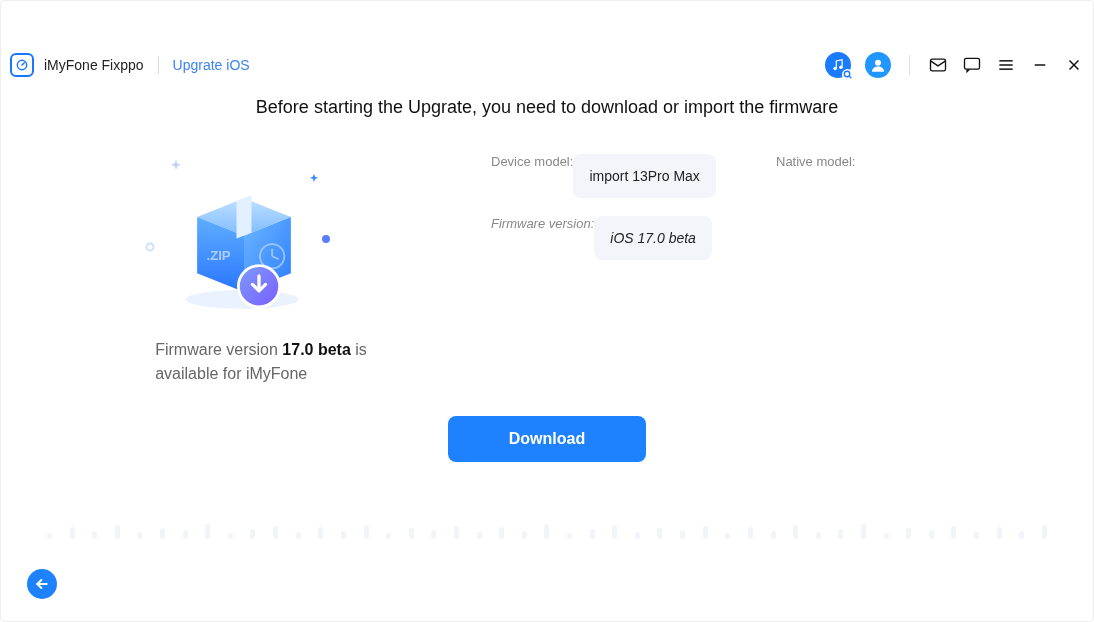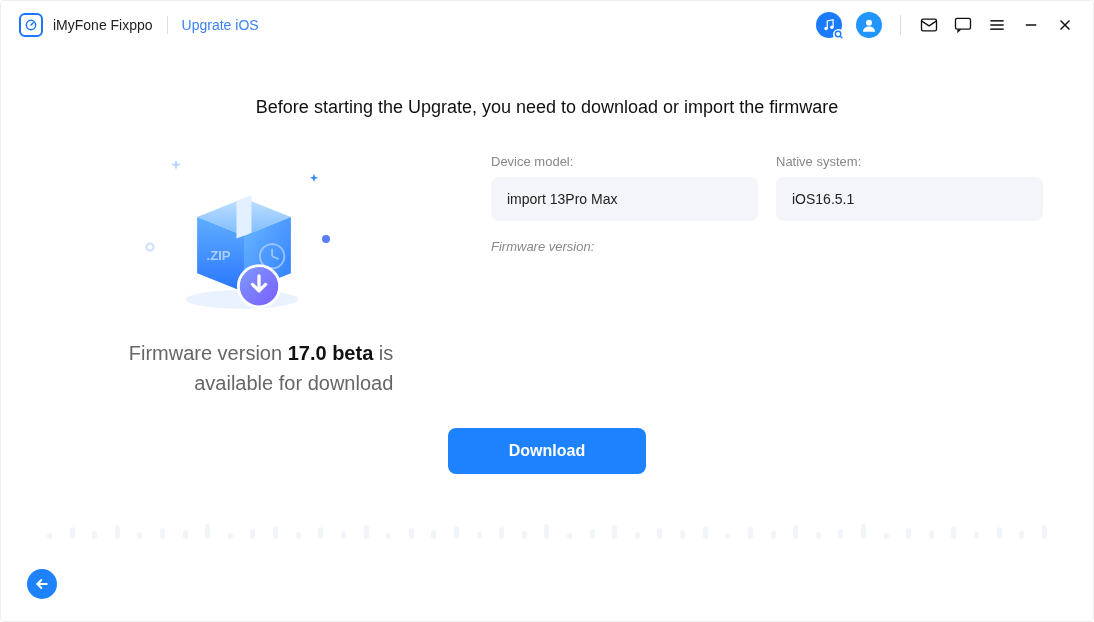--- a/index.html
+++ b/index.html
@@ -17,21 +17,22 @@
     border: 1px solid #eee;
     border-radius: 4px;
     position: relative;
     background: #fff;
   }
   
   .titlebar {
     display: flex;
     align-items: center;
     height: 48px;
-    padding: 0 18px;
+    padding: 0 9px;
+    margin-top: 40px;
   }
   .app-logo {
     width: 24px;
     height: 24px;
     border-radius: 6px;
     border: 2px solid #1976ff;
     display: flex;
     align-items: center;
     justify-content: center;
     margin-right: 10px;
@@ -114,35 +115,35 @@
     padding-top: 0px;
   }
   .illus {
     width: 240px;
     height: 170px;
     position: relative;
     margin-bottom: 14px;
   }
   .illus svg { position: absolute; }
   .left-text {
-    text-align: right;
-    font-size: 20px;
+    text-align: left;
+    font-size: 16px;
     color: #666;
     line-height: 1.5;
   }
   .left-text b { color: #111; font-weight: 700; }
   .right-col {
     flex: 1;
   }
   .fields-row {
     display: flex;
     gap: 18px;
     margin-bottom: 18px;
   }
-  .field { flex: 1; display: flex; flex-direction: column; }
+  .field { flex: 1; display: flex; flex-direction: row; }
   .field.full { flex: 0 0 100%; font-style: italic; }
   .label {
     font-size: 13px;
     color: #888;
     margin-bottom: 8px;
   }
   .readonly-box {
     background: #f3f5fa;
     border-radius: 8px;
     height: 44px;
@@ -344,38 +345,38 @@
             <line x1="110" y1="92" x2="110" y2="84" stroke="#bcd9ff" stroke-width="2" opacity="0.7"></line>
             <line x1="110" y1="92" x2="117" y2="95" stroke="#bcd9ff" stroke-width="2" opacity="0.7"></line>
 
             <circle cx="96" cy="124" r="22" fill="url(#dlcircle)"></circle>
             <circle cx="96" cy="124" r="22" fill="none" stroke="#fff" stroke-width="3"></circle>
             <path d="M96 113v16m0 0l-7-7m7 7l7-7" stroke="#fff" stroke-width="3.5" fill="none" stroke-linecap="round" stroke-linejoin="round"></path>
           </svg>
         </div>
         <div class="left-text">
           <span>Firmware version </span><b>17.0 beta</b><span>  is</span><br>
-          <span>available for download</span>
+          <span>available for iMyFone</span>
         </div>
       </div>
 
       <div class="right-col">
         <div class="fields-row">
           <div class="field">
             <div class="label">Device model:</div>
             <div class="readonly-box">import 13Pro Max</div>
           </div>
           <div class="field">
-            <div class="label">Native system:</div>
-            <div class="readonly-box">iOS16.5.1</div>
+            <div class="label">Native model:</div>
           </div>
         </div>
         <div class="fields-row">
           <div class="field full">
             <div class="label">Firmware version:</div>
+            <div class="readonly-box">iOS 17.0 beta</div>
           </div>
         </div>
       </div>
     </div>
 
     <button class="download-btn">Download</button>
 
     <div class="bottom-dots">
       <div class="dot" style="height:6px;"></div>
       <div class="dot" style="height:12px;"></div>

